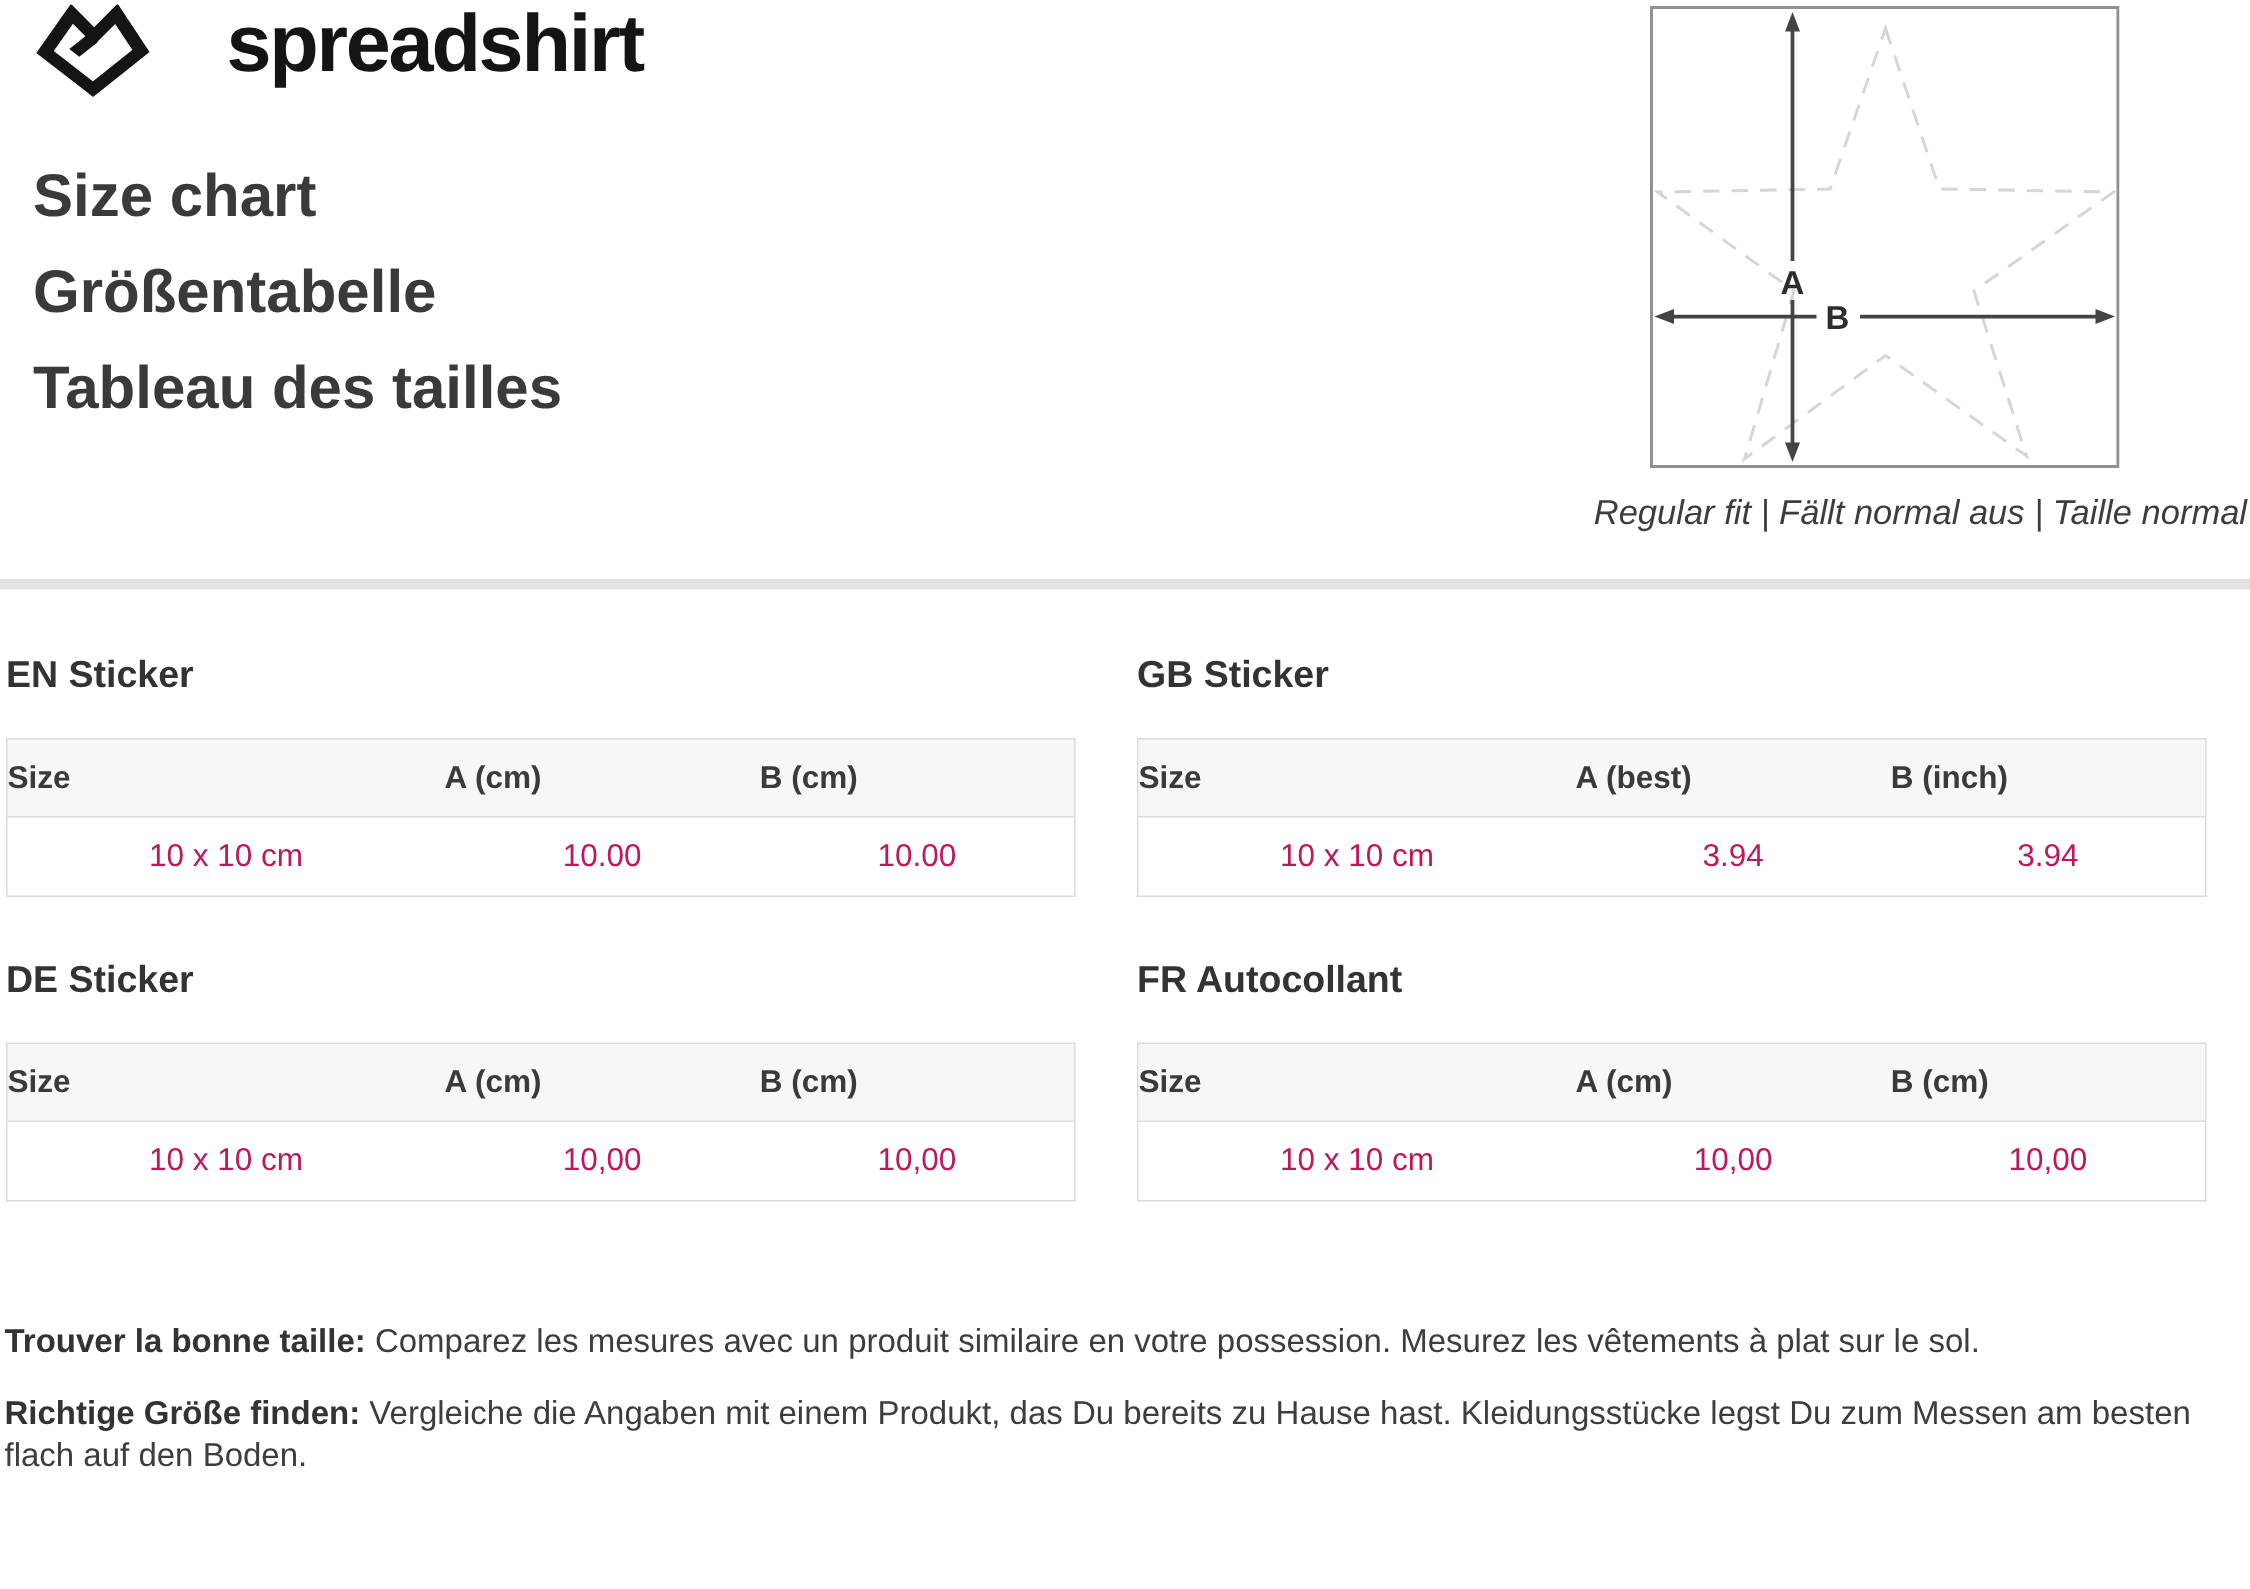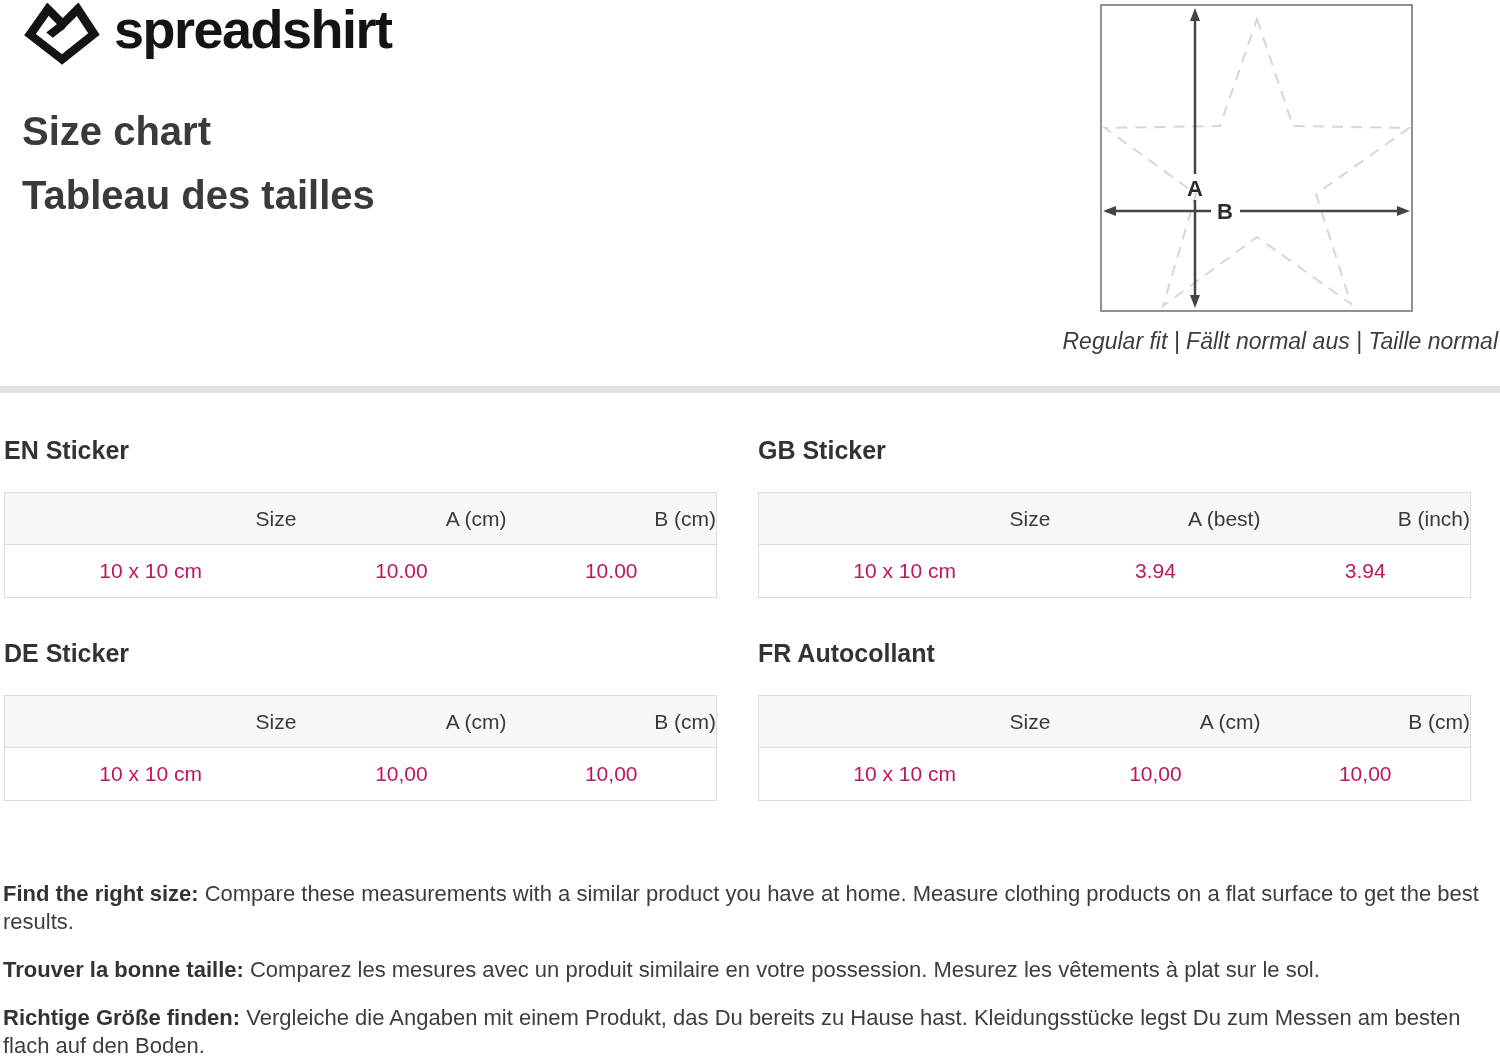--- a/index.html
+++ b/index.html
@@ -5,21 +5,21 @@
   * { box-sizing: border-box; margin: 0; padding: 0; }
   html, body { background: #ffffff; }
   body {
     width: 1500px; height: 1059px;
     font-family: "Liberation Sans", sans-serif;
     color: #3d3d3d;
   }
   .page { position: relative; width: 1500px; height: 1059px; background: #fff; overflow: hidden; }
 
   
-  .logo-row { position: absolute; left: 23px; top: 3px; display: flex; align-items: flex-start; }
+  .logo-row { position: absolute; left: 23px; top: 3px; display: flex; align-items: flex-start; gap: 37px; }
   .heart-svg { width: 78px; height: 62px; display: block; }
   .wordmark {
     margin-left: 13px; margin-top: -6px;
     font-size: 54px; font-weight: 800; letter-spacing: -1.5px;
     color: #141414; line-height: 64px;
   }
   .titles { position: absolute; left: 22px; top: 99px; }
   .titles div {
     font-size: 40px; font-weight: 700; color: #3a3a3a; line-height: 64px;
   }
@@ -41,22 +41,22 @@
   .table-section h2 {
     font-size: 25px; font-weight: 700; color: #333333;
     line-height: 28px; margin: 0 0 28px 0;
   }
   table.size-table {
     width: 100%; border-collapse: collapse;
     border: 1px solid #dcdcdc;
     font-size: 21px;
   }
   table.size-table th {
-    background: #f7f7f8; font-weight: 400; color: #3a3a3a;
-    height: 52px; text-align: right; border-bottom: 1px solid #dcdcdc;
+    background: #f7f7f8; font-weight: 700; color: #3a3a3a;
+    height: 52px; text-align: left; border-bottom: 1px solid #dcdcdc;
   }
   table.size-table td {
     height: 53px; text-align: center; color: #be185d; background: #fff;
   }
   .col-size { width: 41%; }
   .col-a    { width: 29.5%; }
   .col-b    { width: 29.5%; }
 
   
   .footer { position: absolute; left: 3px; top: 880px; width: 1494px; }
@@ -71,20 +71,21 @@
   <div class="logo-row">
     <svg class="heart-svg" viewBox="0 0 100 100" preserveAspectRatio="none">
       <path d="M50 91 L9 51 L32 10 L51 34 L70 10 L91 50 Z" fill="none" stroke="#141414" stroke-width="12" stroke-linejoin="miter"></path>
       <path d="M50 36 L34 52" fill="none" stroke="#141414" stroke-width="12"></path>
     </svg>
     <span class="wordmark">spreadshirt</span>
   </div>
 
   <div class="titles">
     <div>Size chart</div>
+    <div>Größentabelle</div>
     <div>Tableau des tailles</div>
   </div>
 
   <div class="diagram">
     <svg width="313" height="308" viewBox="0 0 313 308">
       <rect x="1" y="1" width="311" height="306" fill="none" stroke="#919191" stroke-width="2"></rect>
       <polygon points="157,15 193,122 309,124 216,190 251,300 157,233 63,302 96,190 5,124 120,122" fill="none" stroke="#d6d6d6" stroke-width="2" stroke-dasharray="11 8"></polygon>
 
       <g stroke="#444444" stroke-width="2.5" fill="#444444">
         <line x1="95" y1="14" x2="95" y2="170"></line>
@@ -186,18 +187,17 @@
           <td>10,00</td>
           <td>10,00</td>
         </tr>
           </tbody>
       </table>
     </section>
 
   </div>
 
   <div class="footer">
-    <p><b>Find the right size:</b><span> Compare these measurements with a similar product you have at home. Measure clothing products on a flat surface to get the best results.</span></p>
     <p><b>Trouver la bonne taille:</b><span> Comparez les mesures avec un produit similaire en votre possession. Mesurez les vêtements à plat sur le sol.</span></p>
     <p><b>Richtige Größe finden:</b><span> Vergleiche die Angaben mit einem Produkt, das Du bereits zu Hause hast. Kleidungsstücke legst Du zum Messen am besten flach auf den Boden.</span></p>
   </div>
 
 </div>
 
 </body></html>

